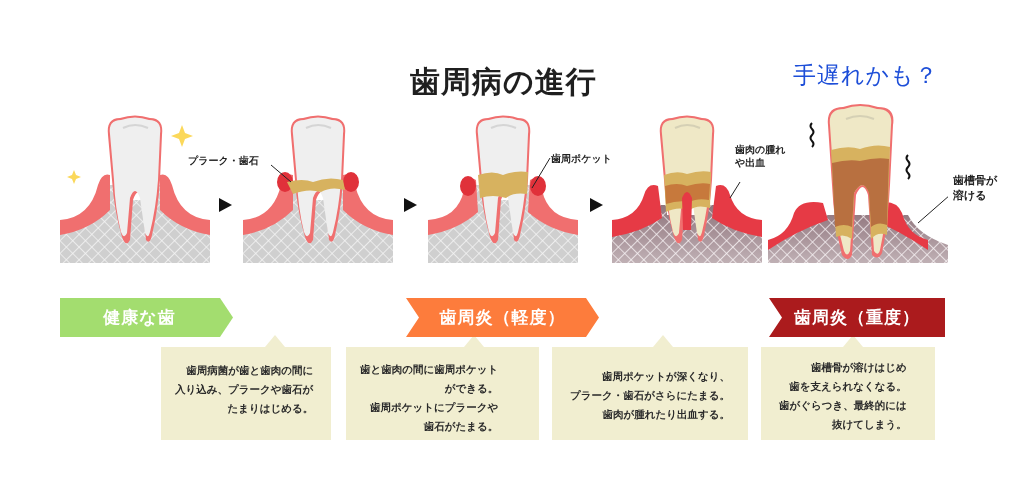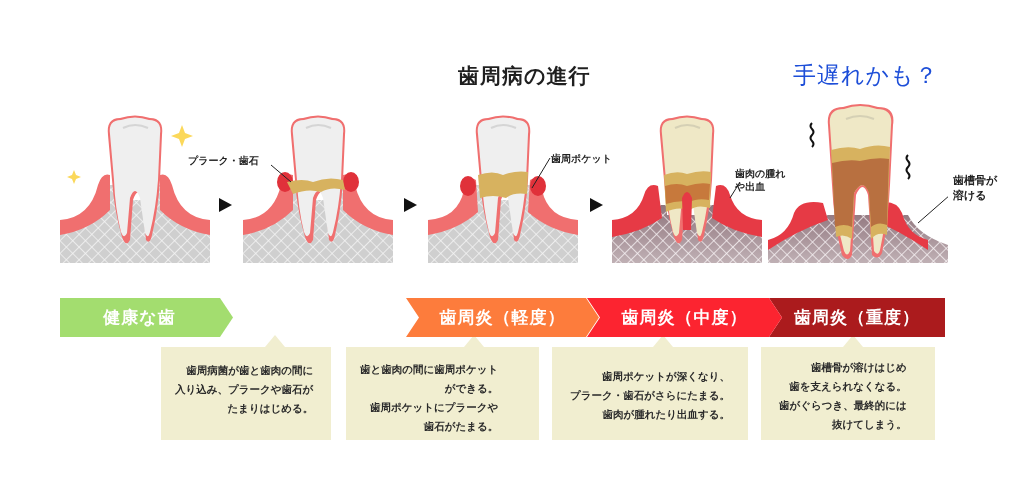--- a/index.html
+++ b/index.html
@@ -1,18 +1,18 @@
 <!DOCTYPE html>
 <html><head>
 <meta charset="utf-8">
 <style>
   html,body{margin:0;padding:0;background:#fff;}
   body{width:1024px;height:490px;position:relative;overflow:hidden;font-family:"DejaVu Sans","Liberation Sans",sans-serif;color:#222;}
   .abs{position:absolute;}
-  .title{left:410px;top:62px;font-size:21px;font-weight:bold;color:#1f1f1f;letter-spacing:1px;margin-left:48px;}
+  .title{left:410px;top:62px;font-size:30px;font-weight:bold;color:#1f1f1f;letter-spacing:1px;}
   .warn{left:793px;top:60px;font-size:23px;color:#1d4ed8;letter-spacing:1px;}
   .panel{position:absolute;top:100px;height:170px;}
   .panel svg{display:block;}
   .arrow{position:absolute;width:0;height:0;border-top:7px solid transparent;border-bottom:7px solid transparent;border-left:13px solid #111;}
   .label{position:absolute;font-size:10px;font-weight:bold;color:#222;line-height:13px;white-space:nowrap;}
   .stagebar{position:absolute;left:60px;top:298px;width:885px;height:39px;}
   .stage{position:absolute;top:0;height:39px;display:flex;align-items:center;justify-content:center;color:#fff;font-size:17px;font-weight:bold;letter-spacing:1px;}
   .box{position:absolute;top:347px;height:93px;background:#f1eed0;}
   .box .tail{position:absolute;top:-12px;width:0;height:0;border-left:10px solid transparent;border-right:10px solid transparent;border-bottom:12px solid #f1eed0;}
   .box .txt{position:absolute;left:14px;top:14px;font-size:10.5px;line-height:19px;font-weight:bold;color:#2a2a2a;white-space:pre-line;text-align:right;}
@@ -104,21 +104,21 @@
     <path d="M150 120 Q125 118 118 95 Q114 82 104 86 L100 118 Q120 132 150 137Z" fill="#e63a45"></path>
     <path d="M48 35 Q46 18 60 18 Q75 13 90 18 Q104 18 102 35 L100 80 Q98 110 92 135 Q90 145 86 140 L82 100 Q78 85 73 100 L70 140 Q66 148 62 137 Q54 110 52 80Z" fill="#f06f6f"></path>
     <path d="M50 34 Q48 20 61 20 Q75 15 89 20 Q102 20 100 34 L98 80 Q96 108 90 132 Q88 140 85 133 L80 98 Q75 84 70 98 L67 133 Q64 140 61 132 Q55 108 54 80Z" fill="#efe8c6"></path>
     <path d="M63 28 Q75 22 88 28" stroke="#d5d0b5" stroke-width="2" fill="none"></path>
     <path d="M52 75 Q65 70 75 74 Q88 70 99 72 L98 108 Q85 104 78 110 Q65 106 54 112Z" fill="#d7b25f"></path>
     <path d="M53 86 Q65 82 75 86 Q88 82 98 84 L97 100 Q85 98 78 102 Q66 100 54 104Z" fill="#c7793c"></path>
     <path d="M70 98 Q75 86 80 98 L79 130 L71 130Z" fill="#e63a45"></path>
     <line x1="128" y1="82" x2="118" y2="98" stroke="#222" stroke-width="1"></line>
   </svg>
 </div>
-<div class="label" style="left:735px;top:143px;margin-top:24px;">
+<div class="label" style="left:735px;top:143px;">
   <div>歯肉の腫れ</div>
   <div>や出血</div>
 </div>
 
 <div class="panel" style="left:768px;width:180px;top:95px;height:175px;">
   <svg width="180" height="175" viewBox="0 0 180 175">
     <path d="M0 150 Q30 140 40 120 L140 120 Q150 140 180 150 L180 168 L0 168Z" fill="url(#meshDark)"></path>
     <rect x="0" y="110" width="180" height="58" fill="url(#fadeWhite)"></rect>
     <path d="M0 145 Q20 140 26 118 Q32 104 55 108 L60 125 Q30 135 0 155Z" fill="#e63a45"></path>
     <path d="M160 145 Q140 140 134 118 Q128 104 110 108 L105 125 Q130 135 160 155Z" fill="#e63a45"></path>
@@ -136,23 +136,20 @@
   <div>歯槽骨が</div>
   <div>溶ける</div>
 </div>
 
 <div class="stagebar">
   <div class="stage" style="left:0;width:173px;background:#a3dd6f;clip-path:polygon(0 0,160px 0,173px 50%,160px 100%,0 100%);z-index:5;">
     <span style="margin-right:14px;">健康な歯</span>
   </div>
   <div class="stage" style="left:346px;width:193px;background:#fd7c3c;clip-path:polygon(0 0,180px 0,193px 50%,180px 100%,0 100%,13px 50%);z-index:3;">
     <span>歯周炎（軽度）</span>
-  </div>
-  <div class="stage" style="left:527px;width:195px;background:#fc2430;clip-path:polygon(0 0,182px 0,195px 50%,182px 100%,0 100%,13px 50%);z-index:2;">
-    <span>歯周炎（中度）</span>
   </div>
   <div class="stage" style="left:709px;width:176px;background:#ab1b1d;clip-path:polygon(0 0,176px 0,176px 100%,0 100%,13px 50%);z-index:1;">
     <span>歯周炎（重度）</span>
   </div>
 </div>
 
 <div class="box" style="left:161px;width:170px;">
   <div class="tail" style="left:104px;"></div>
   <div class="txt">歯周病菌が歯と歯肉の間に
 入り込み、プラークや歯石が

